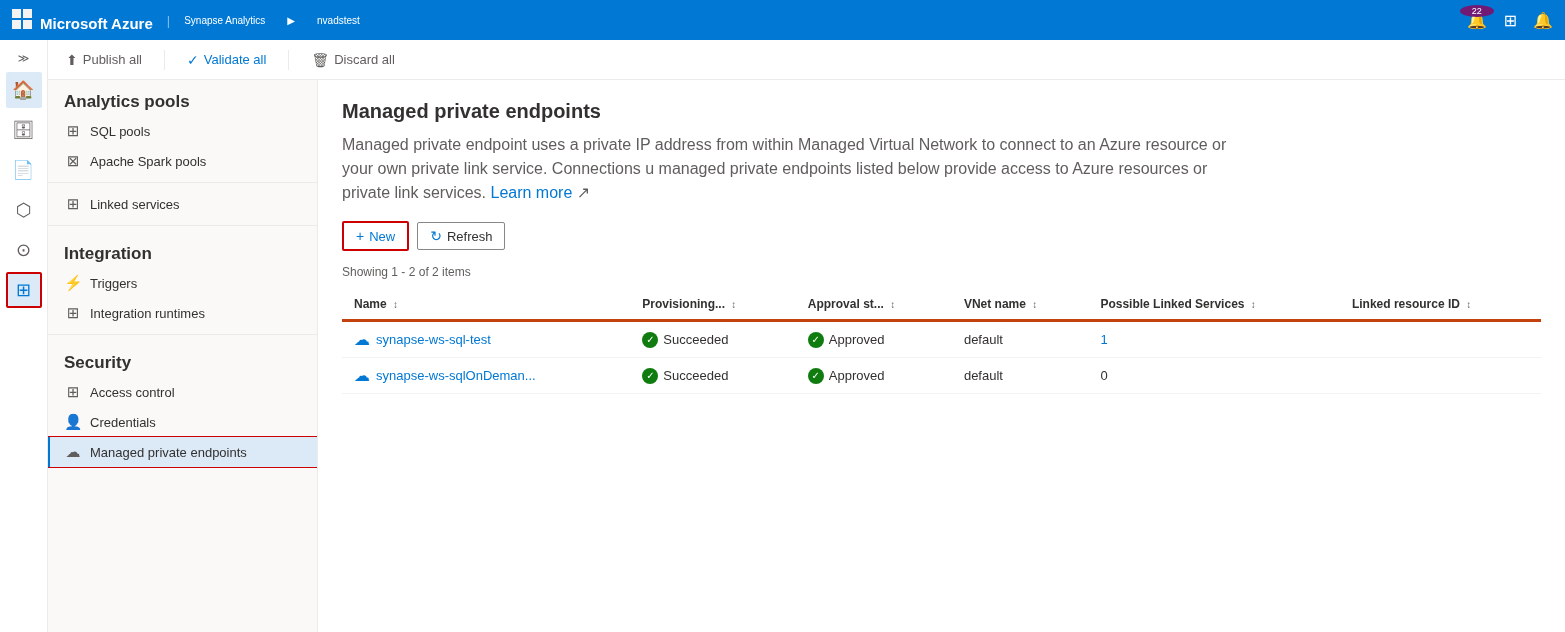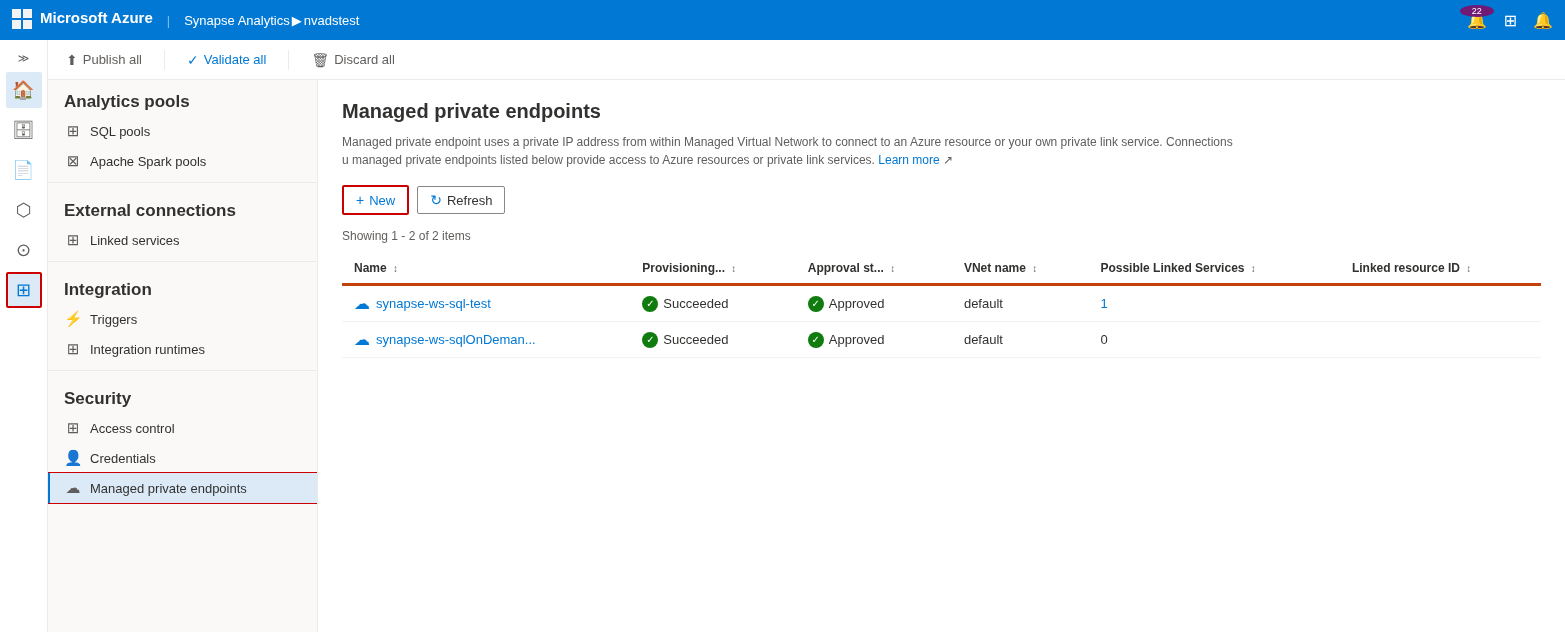--- a/index.html
+++ b/index.html
@@ -13,28 +13,28 @@
       display: flex;
       align-items: center;
       padding: 0 12px;
       gap: 10px;
       position: relative;
     }
     .topbar-brand {
       font-size: 15px;
       font-weight: 600;
       display: flex;
-      align-items: flex-start;
+      align-items: flex-end;
       gap: 8px;
     }
     .topbar-breadcrumb {
       display: flex;
       align-items: center;
-      gap: 2px;
-      font-size: 13px;
+      gap: 22px;
+      font-size: 10px;
     }
     .topbar-right {
       margin-left: auto;
       display: flex;
       align-items: center;
       gap: 16px;
     }
     .topbar-icon-btn {
       color: #fff;
       cursor: pointer;
@@ -174,21 +174,21 @@
     }
 
     
     .page-title {
       font-size: 20px;
       font-weight: 600;
       color: #323130;
       margin-bottom: 10px;
     }
     .page-description {
-      font-size: 12px;
+      font-size: 16px;
       color: #605e5c;
       max-width: 900px;
       margin-bottom: 16px;
       line-height: 1.5;
     }
     .page-description a {
       color: #0078d4;
       text-decoration: none;
     }
 
@@ -340,21 +340,20 @@
         <div class="sidebar-section-header">Analytics pools</div>
         <div class="sidebar-item">
           <span class="si-icon">⊞</span>
           <span>SQL pools</span>
         </div>
         <div class="sidebar-item">
           <span class="si-icon">⊠</span>
           <span>Apache Spark pools</span>
         </div>
         <div class="sidebar-divider"></div>
-        <div class="sidebar-section-header">External connections</div>
         <div class="sidebar-item">
           <span class="si-icon">⊞</span>
           <span>Linked services</span>
         </div>
         <div class="sidebar-divider"></div>
         <div class="sidebar-section-header">Integration</div>
         <div class="sidebar-item">
           <span class="si-icon">⚡</span>
           <span>Triggers</span>
         </div>

